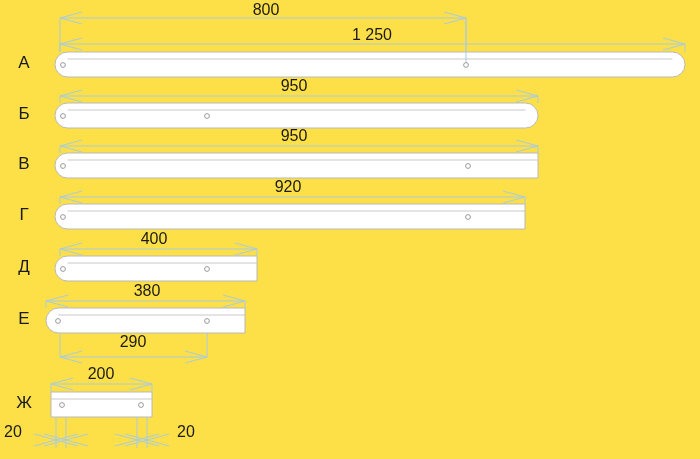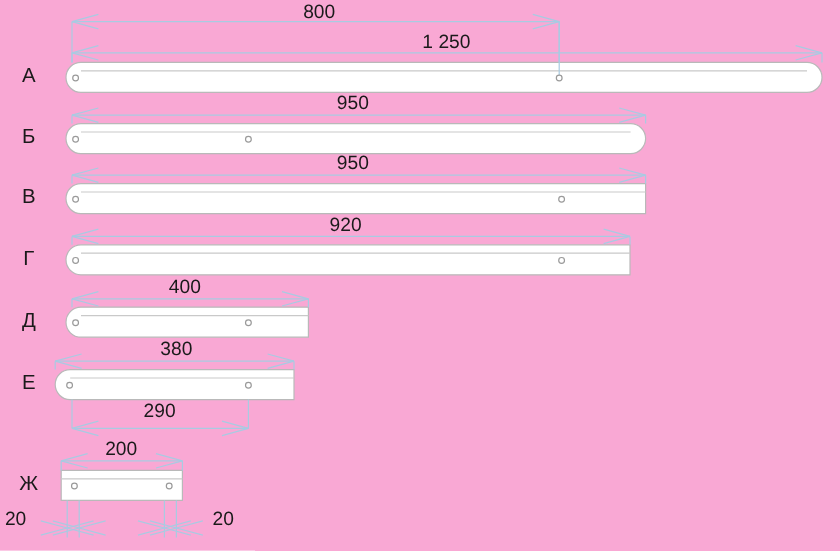--- a/index.html
+++ b/index.html
@@ -7,21 +7,21 @@
     padding: 0;
     background: #ffffff;
   }
   body {
     font-family: "Liberation Sans", sans-serif;
   }
   #drawing-root {
     position: relative;
     width: 700px;
     height: 459px;
-    background: #f9a8d4;
+    background: #fde047;
     overflow: hidden;
   }
   #drawing-svg {
     position: absolute;
     left: 0;
     top: 0;
     width: 700px;
     height: 459px;
     display: block;
   }

